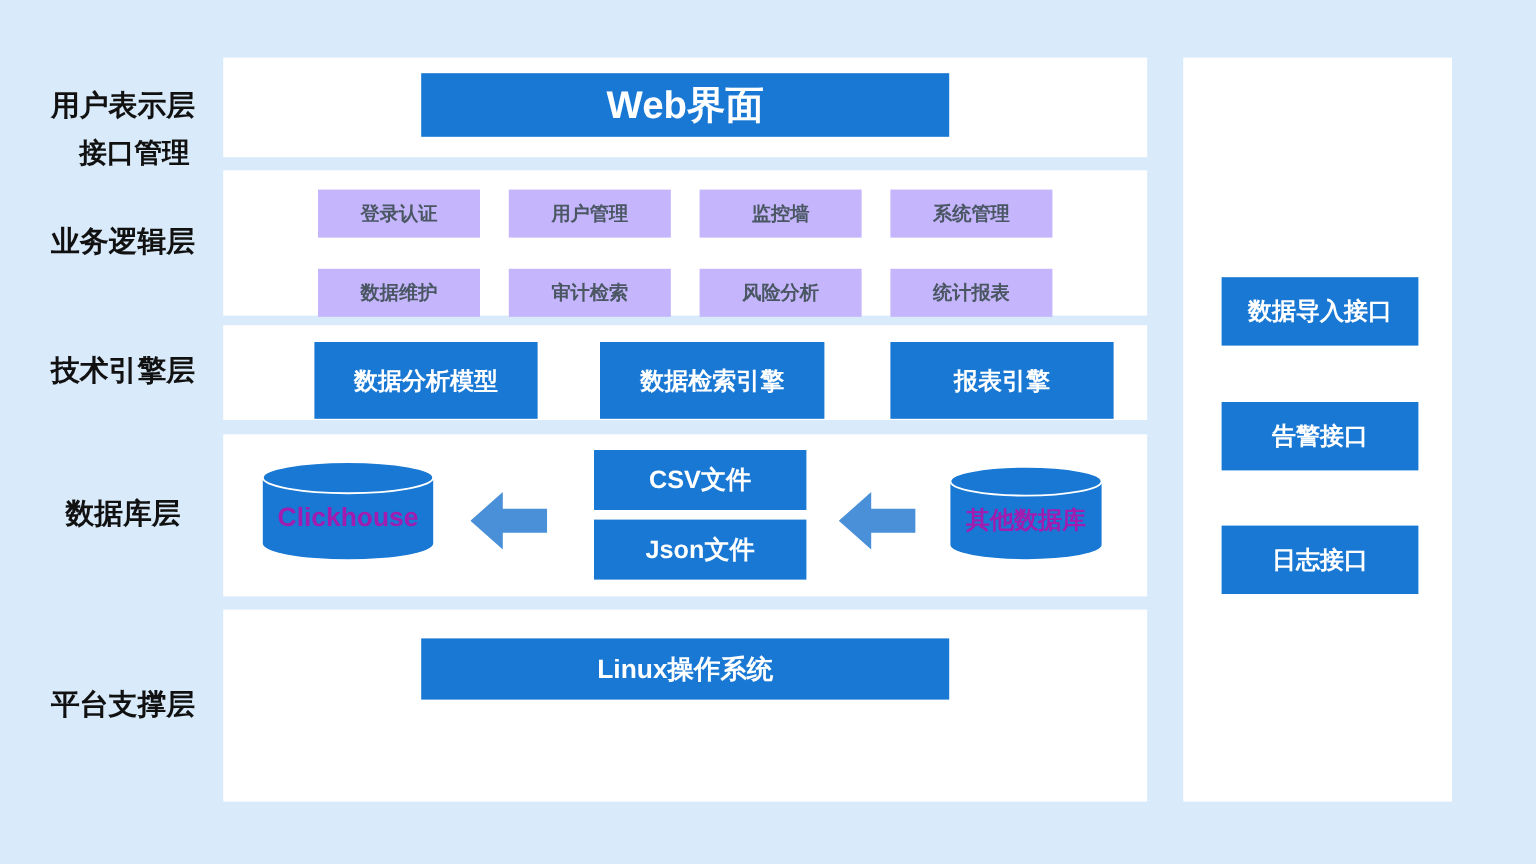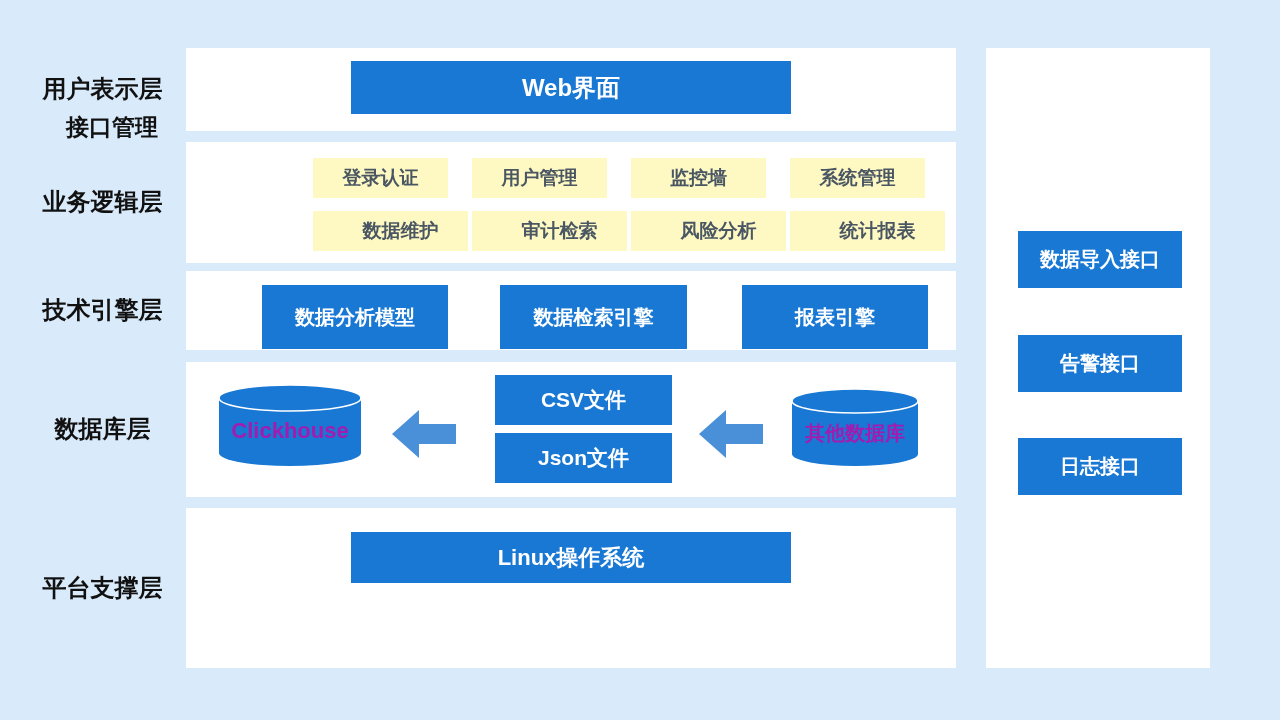--- a/index.html
+++ b/index.html
@@ -35,32 +35,32 @@
   .label-database{top:414px;}
   .label-platform{top:573px;}
 
   .blue-box{
     position:absolute;
     background:#1878d4;
     color:#ffffff;
     display:flex;align-items:center;justify-content:center;
     font-weight:bold;
   }
-  .web-box{left:351px;top:61px;width:440px;height:53px;font-size:24px;}
+  .web-box{left:351px;top:61px;width:440px;height:53px;font-size:32px;}
 
   .chip{
     position:absolute;
     width:135px;height:40px;
-    background:#fef9c3;
+    background:#c4b5fd;
     color:#4a5763;
-    font-size:19px;font-weight:bold;
-    display:flex;align-items:center;justify-content:center;margin-left:48px;
+    font-size:16px;font-weight:bold;
+    display:flex;align-items:center;justify-content:center;
   }
   .chip-r1{top:158px;}
-  .chip-r2{top:211px;padding-left:20px;}
+  .chip-r2{top:224px;}
   .chip-c1{left:265px;}
   .chip-c2{left:424px;}
   .chip-c3{left:583px;}
   .chip-c4{left:742px;}
 
   .engine-box{top:285px;height:64px;font-size:20px;}
   .engine-1{left:262px;width:186px;}
   .engine-2{left:500px;width:187px;text-align:right;}
   .engine-3{left:742px;width:186px;}
 

